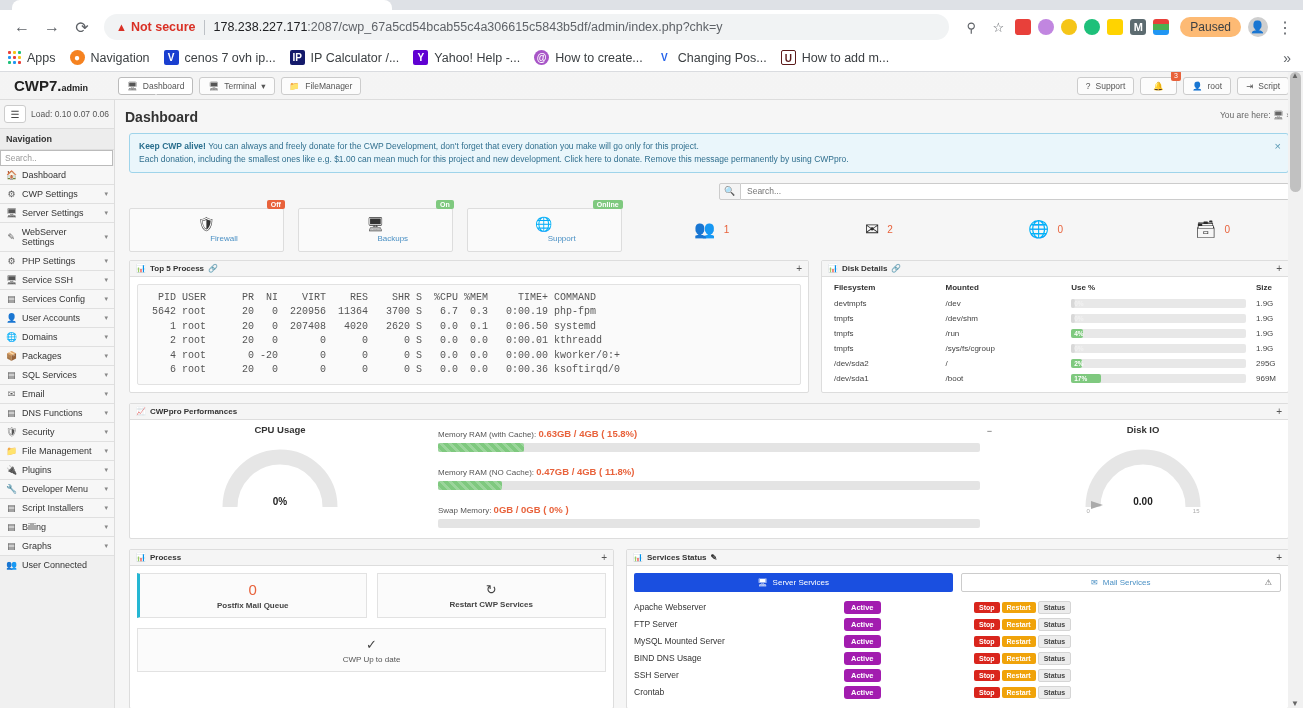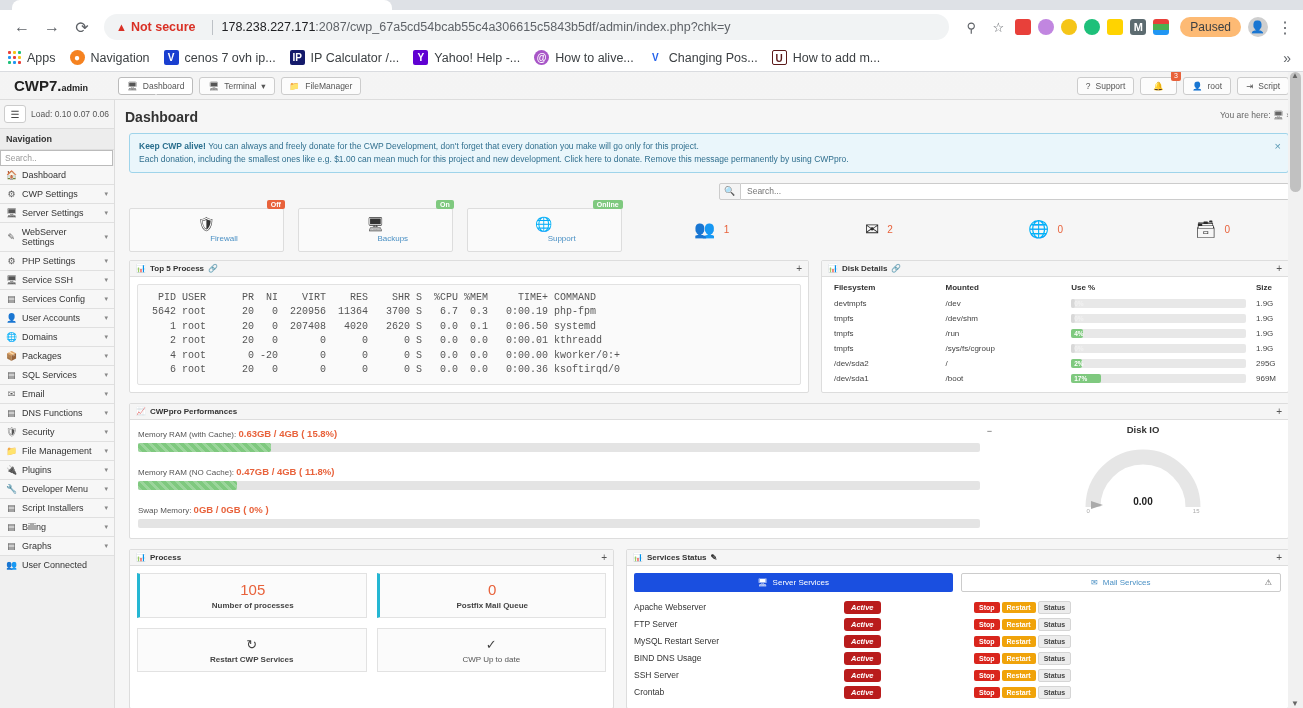--- a/index.html
+++ b/index.html
@@ -25,21 +25,21 @@
   .nav-btn {
     width: 28px; height: 28px; display: flex; align-items: center; justify-content: center;
     color: #5f6368; font-size: 16px; border-radius: 50%;
   }
   .urlbox {
     flex: 1; height: 26px; background: #f1f3f4; border-radius: 13px;
     display: flex; align-items: center; padding: 0 12px; margin: 0 6px;
     font-size: 12.5px; overflow: hidden; white-space: nowrap;
   }
   .warn-tri { color: #d93025; font-size: 11px; margin-right: 4px; }
-  .notsecure { color: #d93025; font-weight: bold; font-size: 12.5px; margin-right: 16px; }
+  .notsecure { color: #d93025; font-weight: bold; font-size: 12.5px; margin-right: 8px; }
   .url-divider { width: 1px; height: 15px; background: #bdc1c6; margin-right: 9px; }
   .url-host { color: #202124; }
   .url-rest { color: #5f6368; }
   .omni-icons { display: flex; align-items: center; gap: 7px; padding-left: 4px; }
   .oi { width: 16px; height: 16px; border-radius: 3px; display:inline-block; }
   .paused-pill {
     background: #fdba74; color: #3c4043; border-radius: 11px; padding: 3px 10px;
     font-size: 12px; margin-left: 4px;
   }
   .avatar-ico { width: 20px; height: 20px; border-radius: 50%; background:#cfcfcf;
@@ -233,21 +233,21 @@
   .svc-tab.off { background: #fff; border: 1px solid #ccc; color: #4a90c4; position:relative;}
   .svc-tab.off .warn { position: absolute; right: 8px; color: #555; }
   table.svc { width: 100%; border-collapse: collapse; font-size: 8.5px; color: #333; }
   table.svc td { padding: 2px 0; vertical-align: middle; }
   td.svc-name { width: 210px; }
   td.svc-state { width: 130px; }
   .pill {
     display: inline-flex; align-items: center; gap: 3px; font-size: 7.5px; color: #fff;
     padding: 2px 7px; border-radius: 3px; font-weight: bold;
   }
-  .pill.green { background: #b91c1c; font-style: italic; }
+  .pill.green { background: #a21caf; }
   .btn-sm {
     display: inline-flex; align-items: center; gap: 3px; font-size: 7px; color: #fff;
     padding: 2px 5px; border-radius: 2px; margin-right: 2px; font-weight: bold;
   }
   .btn-sm.red { background: #d9251c; }
   .btn-sm.orange { background: #f0a30a; }
   .btn-sm.grey { background: #ececec; color: #444; border: 1px solid #d5d5d5; }
   .page-scrollbar {
     position: absolute; right: 0; top: 0; width: 15px; height: 636px; background: #f1f1f1;
   }
@@ -312,21 +312,21 @@
     <div class="bm">
       <span class="bm-ico" style="background:#141a6b;">IP</span>
       <span>IP Calculator /...</span>
     </div>
     <div class="bm">
       <span class="bm-ico" style="background:#6001d2;">Y</span>
       <span>Yahoo! Help -...</span>
     </div>
     <div class="bm">
       <span class="bm-ico" style="background:#a855c7;border-radius:50%;">@</span>
-      <span>How to alive...</span>
+      <span>How to create...</span>
     </div>
     <div class="bm">
       <span class="bm-ico" style="background:#fff;color:#2563eb;">V</span>
       <span>Changing Pos...</span>
     </div>
     <div class="bm">
       <span class="bm-ico" style="background:#fff;color:#5b1a1a;border:1px solid #5b1a1a;">U</span>
       <span>How to add m...</span>
     </div>
     <div class="chev-more">»</div>
@@ -651,20 +651,29 @@
           </div>
         </div>
 
         <div class="panel">
           <div class="panel-head">
             <span>📈</span>
             <span>CWPpro Performances</span>
             <span class="ph-plus">+</span>
           </div>
           <div class="panel-body perfgrid" style="height:118px;">
+            <div class="gaugecell">
+              <div class="gauge-title">CPU Usage</div>
+              <div class="gauge-wrap">
+                <svg width="125" height="68" viewBox="0 0 125 68">
+                  <path d="M12 64 A50 50 0 0 1 112 64" fill="none" stroke="#e6e6e6" stroke-width="15"></path>
+                </svg>
+                <div class="gauge-val">0%</div>
+              </div>
+            </div>
             <div class="memcell">
               <span class="mem-minus">−</span>
               <div class="mem-lbl">
                 <span>Memory RAM (with Cache):</span>
                 <b>0.63GB / 4GB ( 15.8%)</b>
               </div>
               <div class="mbar">
                   <i style="width:15.8%"></i>
                 </div>
               <div class="mem-lbl">
@@ -700,24 +709,20 @@
         <div class="prow">
           <div class="panel" style="width:485px;">
             <div class="panel-head">
               <span>📊</span>
               <span>Process</span>
               <span class="ph-plus">+</span>
             </div>
             <div class="panel-body">
               <div class="procgrid">
                 <div class="proctile">
-                  <div class="pt-num">105</div>
-                  <div class="pt-lbl">Number of processes</div>
-                </div>
-                <div class="proctile">
                   <div class="pt-num">0</div>
                   <div class="pt-lbl">Postfix Mail Queue</div>
                 </div>
                 <div class="proctile noaccent">
                   <div class="pt-ico">↻</div>
                   <div class="pt-lbl">Restart CWP Services</div>
                 </div>
                 <div class="proctile noaccent">
                   <div class="pt-ico">✓</div>
                   <div class="pt-lbl light">CWP Up to date</div>
@@ -755,21 +760,21 @@
                   </td>
                 </tr>
                 <tr>
                   <td class="svc-name">FTP Server</td>
                   <td class="svc-state"><span class="pill green">Active</span></td>
                   <td>
                     <span class="btn-sm red">Stop</span><span class="btn-sm orange">Restart</span><span class="btn-sm grey">Status</span>
                   </td>
                 </tr>
                 <tr>
-                  <td class="svc-name">MySQL Restart Server</td>
+                  <td class="svc-name">MySQL Mounted Server</td>
                   <td class="svc-state"><span class="pill green">Active</span></td>
                   <td>
                     <span class="btn-sm red">Stop</span><span class="btn-sm orange">Restart</span><span class="btn-sm grey">Status</span>
                   </td>
                 </tr>
                 <tr>
                   <td class="svc-name">BIND DNS Usage</td>
                   <td class="svc-state"><span class="pill green">Active</span></td>
                   <td>
                     <span class="btn-sm red">Stop</span><span class="btn-sm orange">Restart</span><span class="btn-sm grey">Status</span>

